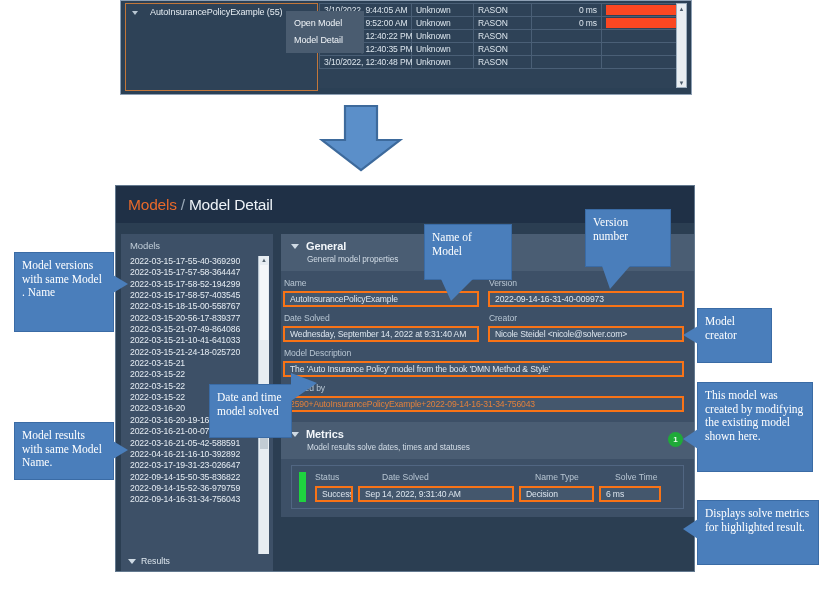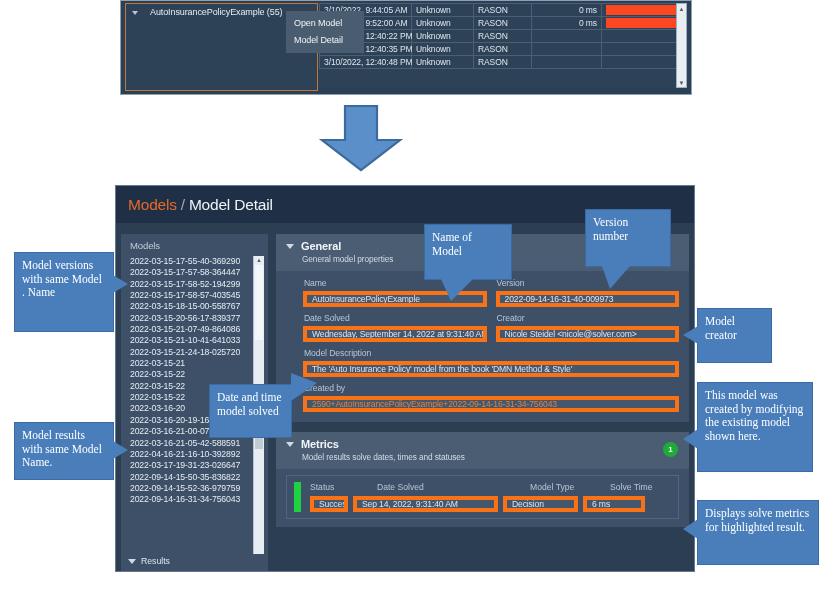--- a/index.html
+++ b/index.html
@@ -118,59 +118,59 @@
     display: flex; align-items: center; gap: 5px;
     padding: 2px 0 5px 7px; color: #dde6ee; font-size: 8.7px;
   }
   .caret-down {
     width: 0; height: 0; border-left: 4px solid transparent;
     border-right: 4px solid transparent; border-top: 5px solid #cfdae4;
   }
 
   
   #right-col {
-    flex: 1; margin-right: 5px; display: flex; flex-direction: column; gap: 10px;
+    flex: 1; display: flex; flex-direction: column; gap: 0;
   }
   .card { background: #3d5067; }
   .card-head { background: #4a5d73; padding: 6px 0 7px 10px; position: relative; }
   .card-head .row1 { display: flex; align-items: center; gap: 7px; }
   .card-title { color: #f2f6fa; font-size: 11px; font-weight: bold; letter-spacing: -0.1px; }
   .card-sub {
     color: #d2dce6; font-size: 8.3px; margin: 2px 0 0 16px; letter-spacing: -0.1px;
   }
   .badge {
     position: absolute; right: 11px; top: 10px; width: 15px; height: 15px;
     border-radius: 50%; background: #1faa39; color: #eaffee; font-size: 8px;
     display: flex; align-items: center; justify-content: center; font-weight: bold;
   }
-  .card-body { padding: 7px 10px 10px 27px; }
+  .card-body { padding: 7px 10px 10px 2px; }
   .grid2 { display: flex; gap: 9px; }
   .col { flex: 1; min-width: 0; }
   .fld-label {
     color: #b8c6d3; font-size: 8.6px; margin: 0 0 3px 1px; letter-spacing: -0.1px;
   }
   .fld {
-    border: 4px solid #f97316; background: #44576d; height: 16px;
+    border: 2px solid #f97316; background: #44576d; height: 16px;
     display: flex; align-items: center; padding: 0 5px;
     color: #dce5ee; font-size: 8.6px; white-space: nowrap; overflow: hidden;
     letter-spacing: -0.15px;
   }
   .fld.orange-text { color: #e2803c; }
   .mb7 { margin-bottom: 6px; }
 
   
   #metrics-box {
     border: 1px solid #516682; background: #3d5067; margin: 2px 2px 0 2px;
     display: flex; padding: 6px 6px 6px 0;
   }
   #green-bar { width: 7px; background: #1fd23f; margin: 0 9px 0 7px; }
   #metrics-tbl { flex: 1; }
   .m-head { display: flex; color: #b8c6d3; font-size: 8.6px; margin-bottom: 4px; }
   .m-vals { display: flex; gap: 5px; }
-  .m-c1 { width: 38px; } .m-c2 { width: 145px; } .m-c3 { width: 75px; } .m-c4 { width: 62px; }
+  .m-c1 { width: 38px; } .m-c2 { width: 156px; } .m-c3 { width: 75px; } .m-c4 { width: 62px; }
   .m-head .m-c1 { width: 67px; } .m-head .m-c2 { width: 153px; } .m-head .m-c3 { width: 80px; }
 
   
   .callout {
     position: absolute; background: #4a7ebb; border: 1px solid #3a6ba5;
     color: #ffffff; font-family: "Liberation Serif", serif; font-size: 11.5px;
     line-height: 13.5px; padding: 6px 7px;
   }
   .tail { position: absolute; width: 0; height: 0; }
 
@@ -399,21 +399,21 @@
             <div class="card-sub">Model results solve dates, times and statuses</div>
             <div class="badge">1</div>
           </div>
           <div class="card-body" style="padding:4px 8px 8px 8px;">
             <div id="metrics-box">
               <div id="green-bar"></div>
               <div id="metrics-tbl">
                 <div class="m-head">
                   <div class="m-c1">Status</div>
                   <div class="m-c2">Date Solved</div>
-                  <div class="m-c3">Model Type</div>
+                  <div class="m-c3">Name Type</div>
                   <div class="m-c4">Solve Time</div>
                 </div>
                 <div class="m-vals">
                   <div class="fld m-c1">Success</div>
                   <div class="fld m-c2">Sep 14, 2022, 9:31:40 AM</div>
                   <div class="fld m-c3">Decision</div>
                   <div class="fld m-c4">6 ms</div>
                 </div>
               </div>
             </div>

